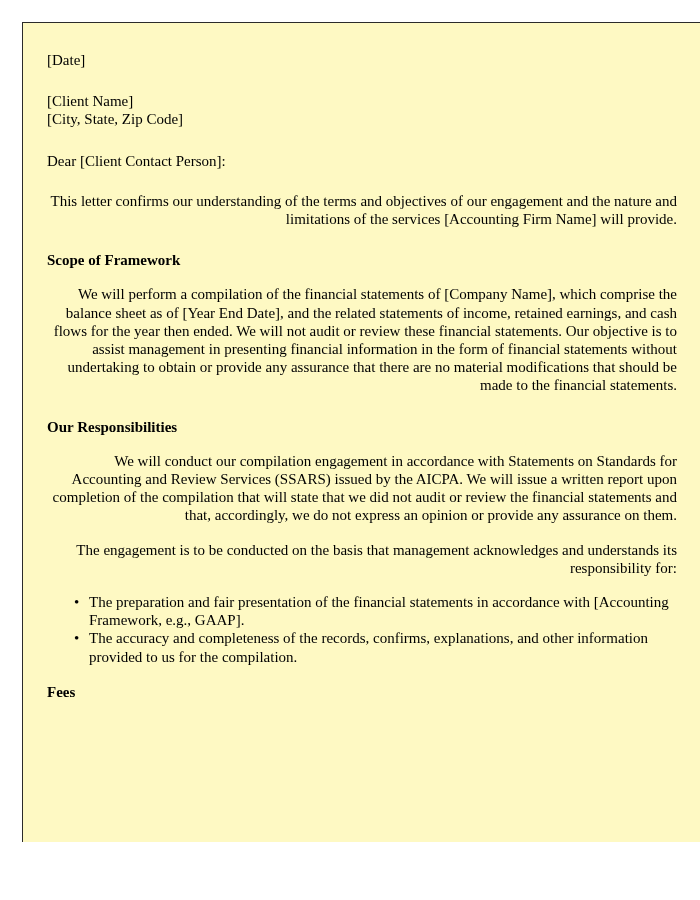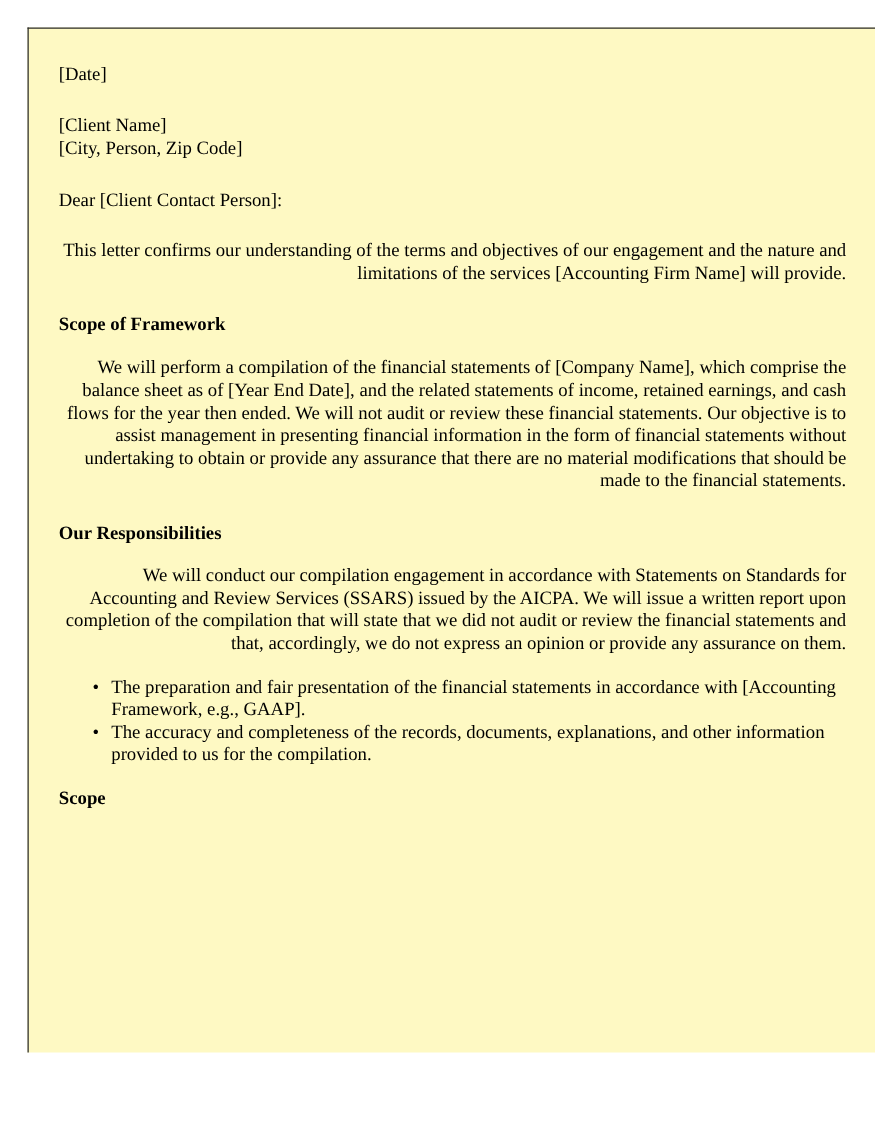--- a/index.html
+++ b/index.html
@@ -93,21 +93,21 @@
 
 <div class="page">
   <div class="page-inner">
 
     <div class="block-date">
       <p class="line">[Date]</p>
     </div>
 
     <div class="block-address">
       <p class="line">[Client Name]</p>
-      <p class="line">[City, Person, Zip Code]</p>
+      <p class="line">[City, State, Zip Code]</p>
     </div>
 
     <div class="block-salutation">
       <p class="line">Dear [Client Contact Person]:</p>
     </div>
 
     <div class="block-intro">
       <p class="para">This letter confirms our understanding of the terms and objectives of our engagement and the nature and limitations of the services [Accounting Firm Name] will provide.</p>
     </div>
 
@@ -115,27 +115,28 @@
       <p class="heading section-heading">Scope of Framework</p>
       <p class="para section-body">We will perform a compilation of the financial statements of [Company Name], which comprise the balance sheet as of [Year End Date], and the related statements of income, retained earnings, and cash flows for the year then ended. We will not audit or review these financial statements. Our objective is to assist management in presenting financial information in the form of financial statements without undertaking to obtain or provide any assurance that there are no material modifications that should be made to the financial statements.</p>
     </div>
 
     <div>
       <p class="heading section-heading">Our Responsibilities</p>
       <p class="para section-body">We will conduct our compilation engagement in accordance with Statements on Standards for Accounting and Review Services (SSARS) issued by the AICPA. We will issue a written report upon completion of the compilation that will state that we did not audit or review the financial statements and that, accordingly, we do not express an opinion or provide any assurance on them.</p>
     </div>
 
     <div>
+      <p class="para section-body">The engagement is to be conducted on the basis that management acknowledges and understands its responsibility for:</p>
     </div>
 
     <div class="block-list">
       <ul class="bullets">
         <li>The preparation and fair presentation of the financial statements in accordance with [Accounting Framework, e.g., GAAP].</li>
-        <li>The accuracy and completeness of the records, documents, explanations, and other information provided to us for the compilation.</li>
+        <li>The accuracy and completeness of the records, confirms, explanations, and other information provided to us for the compilation.</li>
       </ul>
     </div>
 
     <div class="block-fees">
-      <p class="heading">Scope</p>
+      <p class="heading">Fees</p>
     </div>
 
   </div>
 </div>
 
 </body></html>

